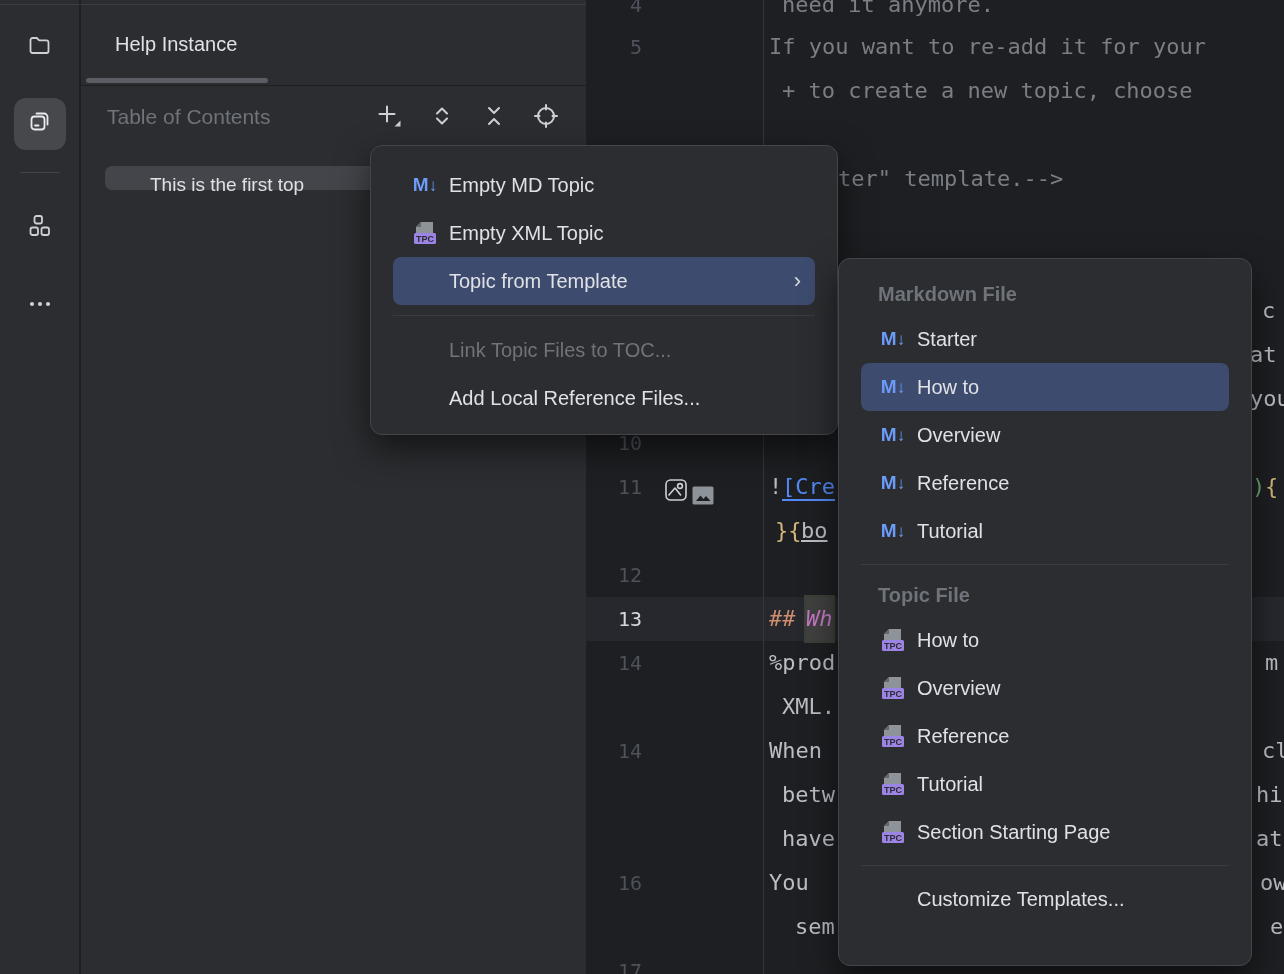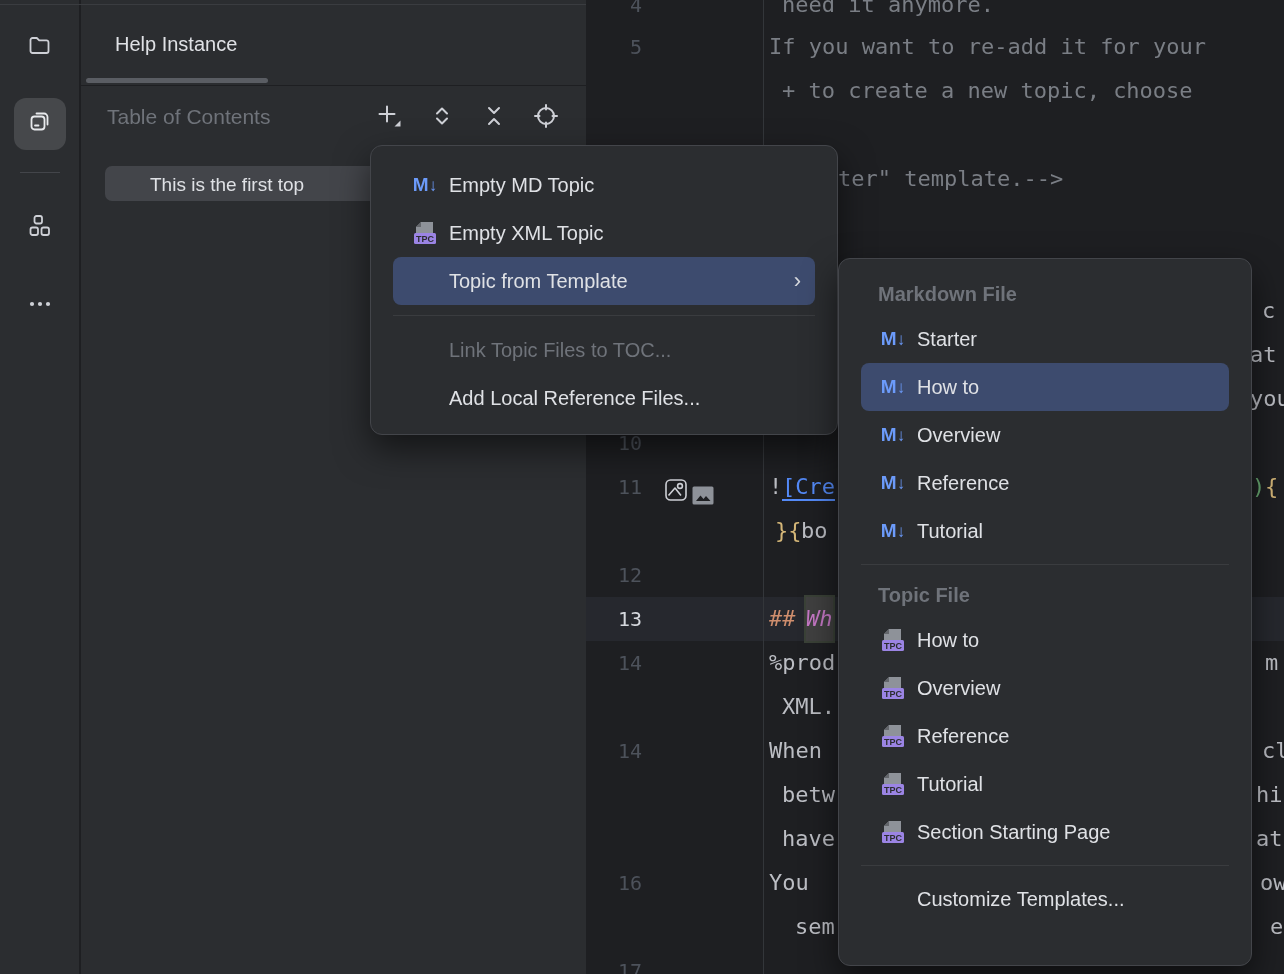--- a/index.html
+++ b/index.html
@@ -18,21 +18,21 @@
   .topline{position:absolute;left:0;top:4px;width:586px;height:1px;background:#3A3C40;z-index:3;}
   .panel-header{position:absolute;left:0;top:5px;width:100%;height:81px;
        border-bottom:1px solid #1E1F22;box-sizing:border-box;}
   .panel-title{position:absolute;left:34px;top:28px;font-size:20px;color:#DFE1E5;}
   .tab-indicator{position:absolute;left:5px;top:73px;width:182px;height:5px;
        border-radius:3px;background:#5A5D63;}
   .toc-toolbar{position:absolute;left:0;top:86px;width:100%;height:64px;}
   .toc-label{position:absolute;left:26px;top:19px;font-size:21px;color:#6F737A;}
   .tb-btn{position:absolute;top:13px;width:38px;height:38px;border-radius:8px;
        display:flex;align-items:center;justify-content:center;cursor:pointer;}
-  .tree-item{position:absolute;left:24px;top:166px;width:330px;height:35px;
+  .tree-item{position:absolute;left:24px;top:166px;width:330px;height:24px;
        border-radius:7px;background:#43454A;cursor:pointer;padding-left:6px;}
   .tree-item span{position:absolute;left:45px;top:8px;font-size:19px;color:#DFE1E5;white-space:nowrap;}
   
   #editor-bg{position:absolute;left:586px;top:0;width:698px;height:974px;background:#1E1F22;cursor:text;}
   #editor-layer{position:absolute;left:0;top:0;width:1284px;height:974px;z-index:1;pointer-events:none;}
   .ed-row{position:absolute;left:0;width:1284px;height:44px;line-height:44px;
        font-family:"DejaVu Sans Mono","Liberation Mono",monospace;font-size:22px;}
   .cur-band{position:absolute;left:586px;right:0;top:0;height:44px;background:#26282E;}
   .lnum{position:absolute;left:586px;width:56px;text-align:right;color:#4D525B;
        font-size:20px;line-height:44px;}
@@ -115,21 +115,21 @@
             <rect x="0.5" y="0.5" width="21" height="18" rx="1.5" fill="#8E9299"></rect>
             <path d="M4 15l4.5-5.5 3 3.5 2.5-3 4.5 5z" fill="#1E1F22"></path>
           </svg></span>
         <span class="seg c-bang" style="left: 769px;">!</span>
         <span class="seg c-link" style="left: 782px;">[Cre</span>
         <span class="seg c-paren" style="left: 1252px;">)</span>
         <span class="seg c-brace" style="left: 1265px;">{</span>
       </div>
       <div class="ed-row" style="top: 509px;">
         <span class="seg c-brace" style="left: 775px;">}{</span>
-        <span class="seg c-text" style="left: 801px;">bo</span>
+        <span class="seg c-text" style="left: 801px; text-decoration: underline;">bo</span>
       </div>
       <div class="ed-row" style="top: 553px;">
         <span class="lnum">12</span>
       </div>
       <div class="ed-row" style="top: 597px;">
         <div class="cur-band"></div>
         <span class="lnum bright">13</span>
         <span class="seg c-hmark" style="left: 769px;">##</span>
         <span class="seg c-htext seg-bg" style="left: 806px;">Wh</span>
       </div>

